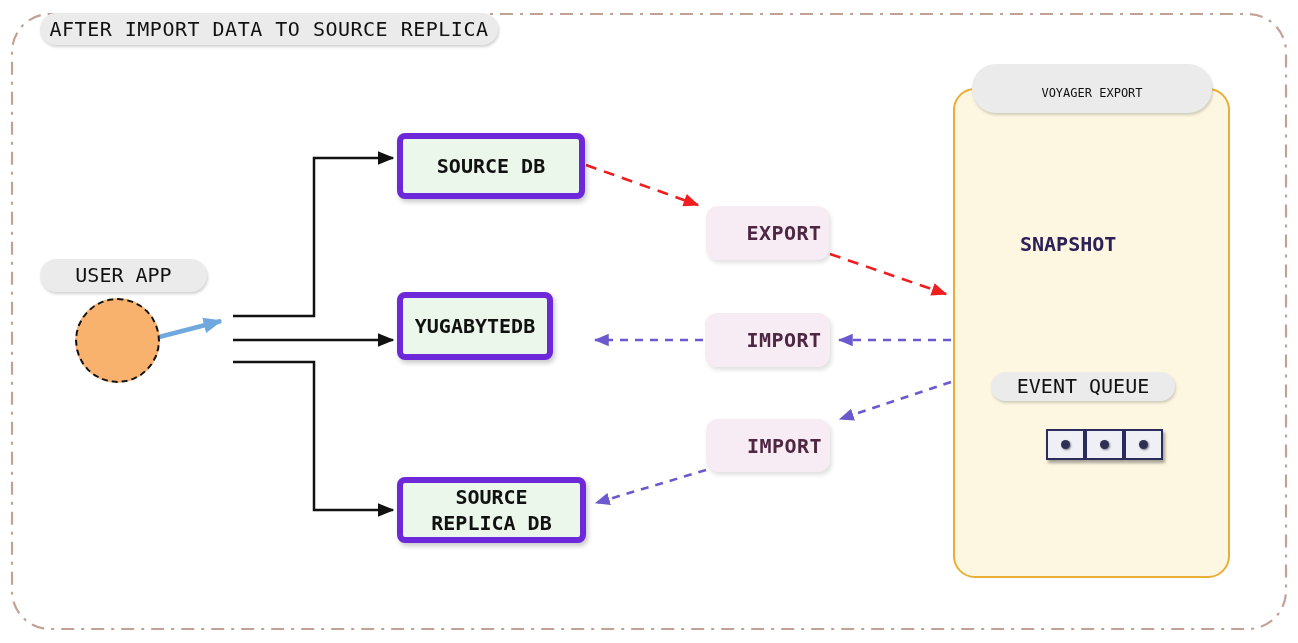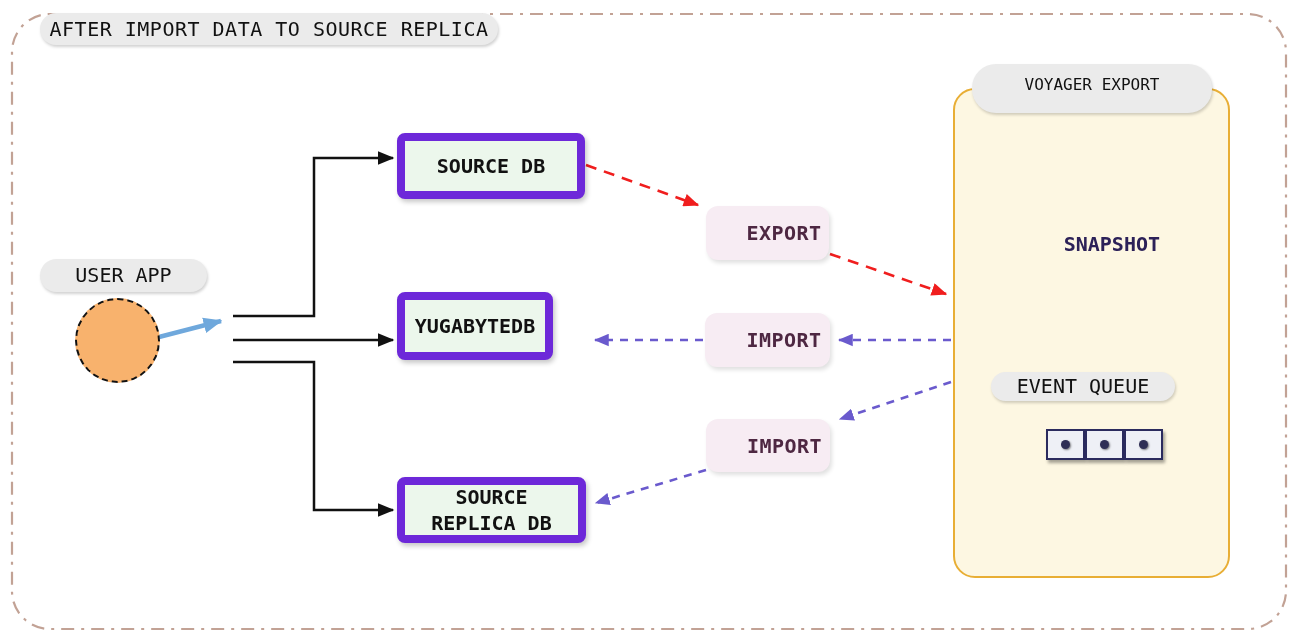--- a/index.html
+++ b/index.html
@@ -10,32 +10,32 @@
 
   .pill {
     position:absolute; background:#ebebeb; color:#111;
     font-weight:400; text-align:center; white-space:nowrap;
     box-shadow:1px 2px 3px rgba(0,0,0,.18);
   }
   .title-pill { left:40px; top:13px; width:458px; height:32px; line-height:32px;
     font-size:20px; letter-spacing:.5px; border-radius:16px; z-index:6; }
   .userapp-pill { left:40px; top:259px; width:167px; height:33px; line-height:33px;
     font-size:20px; border-radius:17px; z-index:6; }
-  .voyager-pill { left:972px; top:64px; width:240px; height:49px; padding-top:9px;
-    font-size:16px; line-height:23px; border-radius:24px; z-index:6; }
+  .voyager-pill { left:972px; top:64px; width:240px; height:49px; padding-top:18px;
+    font-size:12px; line-height:23px; border-radius:24px; z-index:6; }
   .queue-pill { left:991px; top:372px; width:184px; height:29px; line-height:29px;
     font-size:20px; border-radius:15px; z-index:6; }
 
   .user-circle {
     position:absolute; left:75px; top:298px; width:85px; height:85px;
     border-radius:50%; background:#f8b26d; border:2.5px dashed #111; z-index:5;
   }
 
   .dbbox {
-    position:absolute; background:#ecf7ec; border:8px solid #6d28d9; border-radius:8px;
+    position:absolute; background:#ecf7ec; border:6px solid #6d28d9; border-radius:8px;
     display:flex; flex-direction:column; align-items:center; justify-content:center;
     font-weight:700; font-size:20px; color:#111; line-height:26px;
     box-shadow:2px 3px 5px rgba(0,0,0,.22); z-index:4; text-align:center;
   }
   .box-source-db       { left:397px; top:133px; width:188px; height:66px; }
   .box-target-db       { left:397px; top:292px; width:156px; height:68px; }
   .box-source-replica  { left:397px; top:477px; width:189px; height:66px; }
 
   .opbox {
     position:absolute; background:#f7ecf3; border-radius:12px;
@@ -46,21 +46,21 @@
   .box-export  { left:706px; top:206px; width:123px; height:54px; }
   .box-import1 { left:705px; top:313px; width:125px; height:54px; }
   .box-import2 { left:706px; top:419px; width:124px; height:53px; }
 
   .voyager-panel {
     position:absolute; left:953px; top:88px; width:277px; height:490px;
     background:#fdf7e2; border:2px solid #e8ae35; border-radius:22px; z-index:1;
   }
 
   .snapshot-label {
-    position:absolute; left:1020px; top:232px; width:140px; text-align:right;
+    position:absolute; left:1020px; top:232px; width:140px; text-align:left;
     font-weight:700; font-size:20px; color:#2c2158; z-index:5;
   }
 
   .queue-cell {
     position:absolute; top:429px; width:39px; height:31px;
     background:#eef0f6; border:2.5px solid #2b2b5e;
     display:flex; align-items:center; justify-content:center;
     box-shadow:2px 3px 3px rgba(0,0,0,.35); z-index:5;
   }
   .queue-cell .dot { width:9px; height:9px; border-radius:50%; background:#2f2f55;

